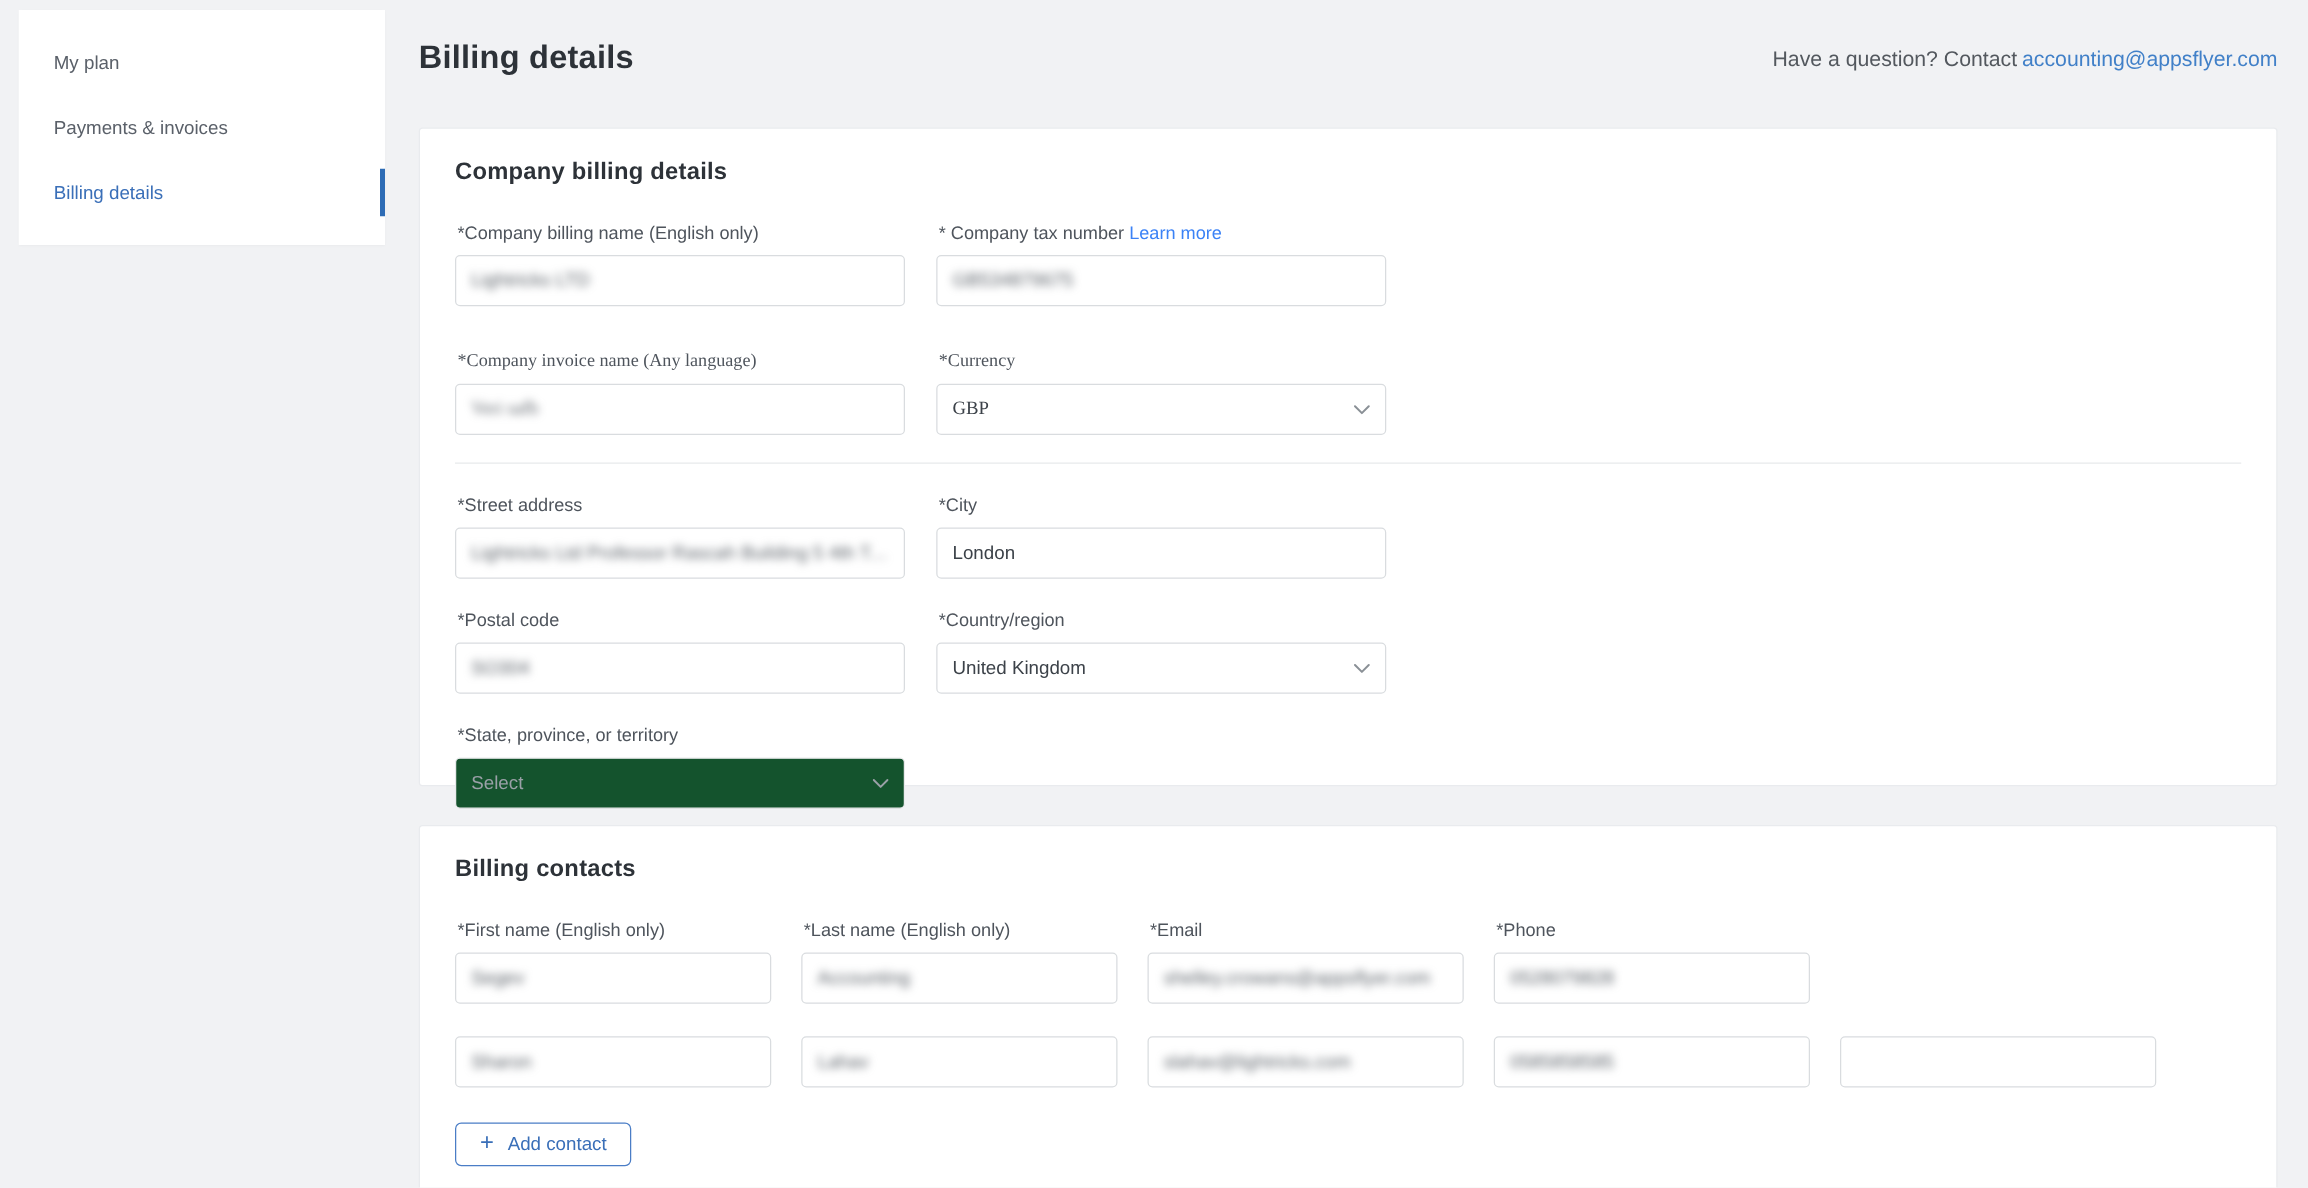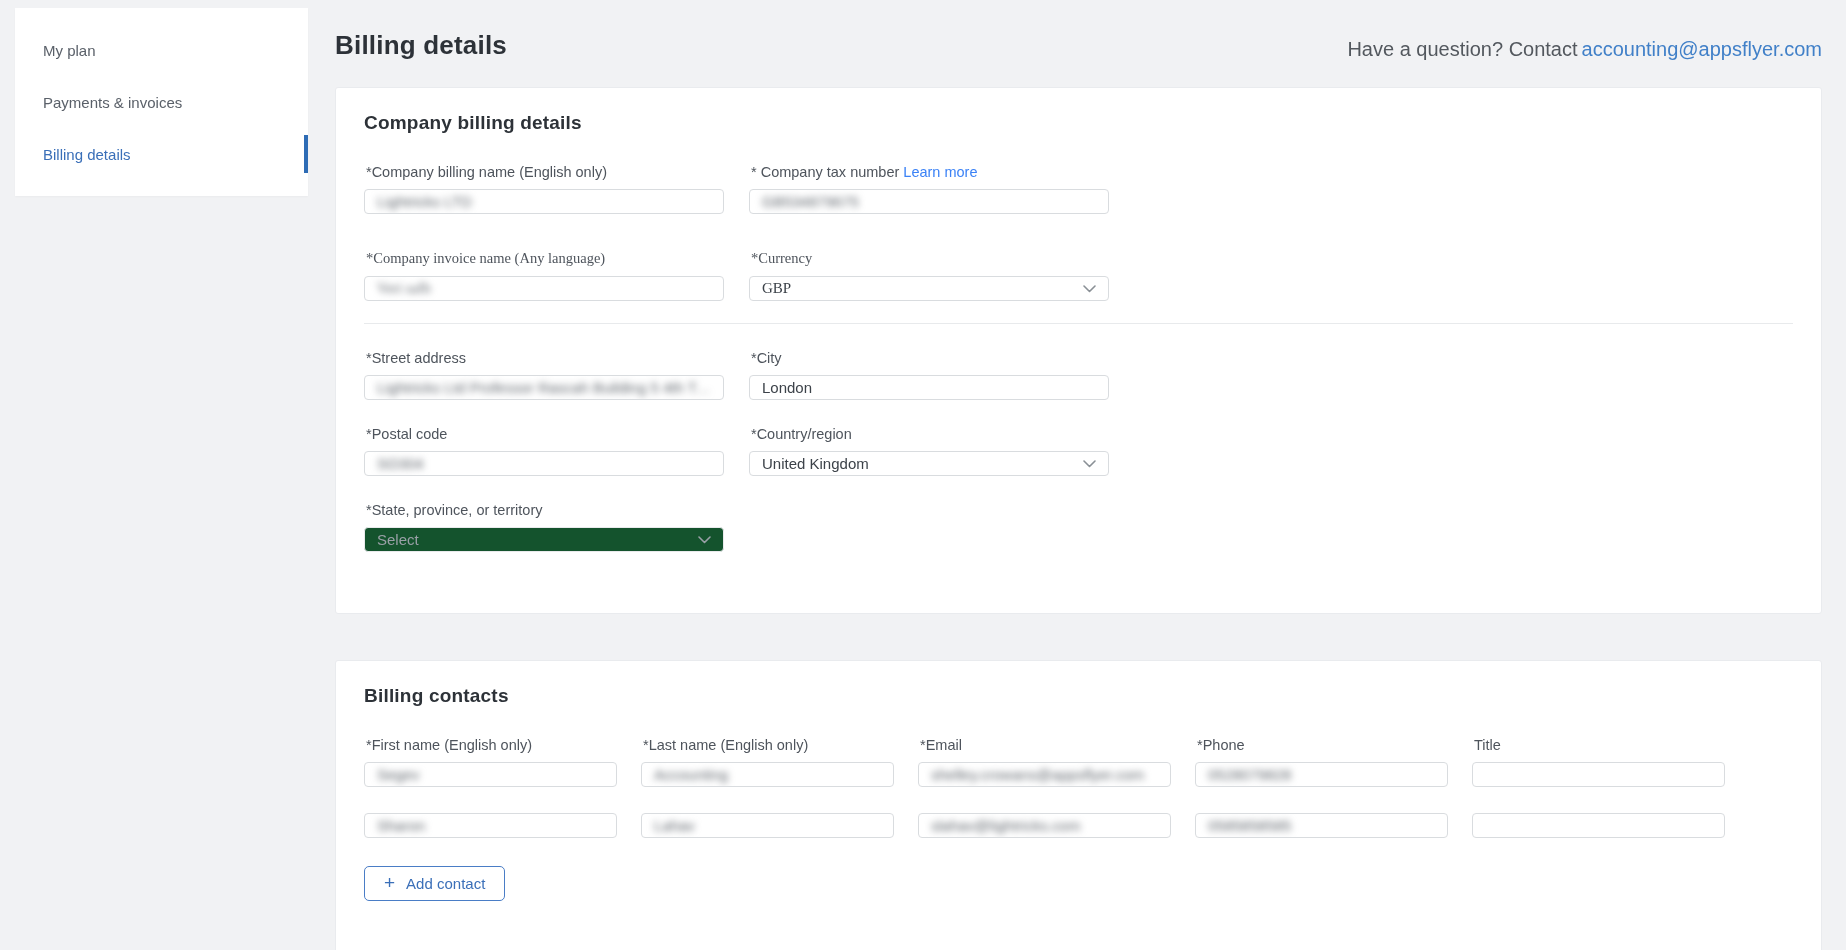--- a/index.html
+++ b/index.html
@@ -29,42 +29,42 @@
   .side-item.active { color: #3a6fb8; font-weight: 500; }
   .active-bar {
     position: absolute; right: 0; top: 7px;
     width: 4px; height: 38px; background: #2e6cb5;
   }
 
   
   .main { position: absolute; left: 335px; top: 24px; width: 1487px; }
   .main-header { display: flex; justify-content: space-between; align-items: flex-start; }
   h1 { font-size: 26px; font-weight: 600; color: #2d3238; margin-top: 6px; letter-spacing: 0.2px; }
-  .help { font-size: 20px; color: #53585e; margin-top: 14px; }
+  .help { font-size: 17px; color: #53585e; margin-top: 14px; }
   .help a { color: #4180c8; text-decoration: none; margin-left: 4px; }
 
   .card {
     position: absolute; left: 0; width: 1487px;
     background: #ffffff;
     border: 1px solid #e9ebee; border-radius: 3px;
     padding: 24px 28px;
   }
-  .card-company { top: 63px; height: 527px; }
+  .card-company { top: 78px; height: 527px; }
   .card-contacts { top: 636px; height: 294px; }
   h2 { font-size: 19px; font-weight: 600; color: #2d3238; letter-spacing: 0.2px; }
 
   .row { display: flex; column-gap: 25px; }
   .fld { width: 360px; }
   .fld-sm { width: 253px; }
   .row-c { display: flex; column-gap: 24px; }
   .lbl { font-size: 14.5px; color: #4e545c; margin: 0 0 9px 2px; display: block; }
   .lbl a { color: #3b82f6; text-decoration: none; }
 
   .input {
-    height: 25px; width: 100%;
+    height: 41px; width: 100%;
     border: 1px solid #d9dcdf; border-radius: 4px;
     background: #fff;
     display: flex; align-items: center;
     padding: 0 12px;
     font-size: 15px; color: #3c4249;
     overflow: hidden;
   }
   .input .val { white-space: nowrap; overflow: hidden; text-overflow: ellipsis; }
   .select { justify-content: space-between; cursor: pointer; }
   .select .chev { flex: 0 0 auto; margin-left: 8px; }
@@ -220,26 +220,20 @@
         <div class="input">
             <span class="val blurred">shelley.crowans@appsflyer.com</span>
           </div>
       </div>
       <div class="fld-sm">
           <label class="lbl">*Phone</label>
         <div class="input">
             <span class="val blurred">0528079828</span>
           </div>
       </div>
-      <div class="fld-sm">
-          <label class="lbl">Title</label>
-        <div class="input">
-            <span class="val"></span>
-          </div>
-      </div>
     </div>
 
     <div class="row-c contacts-row2">
       <div class="fld-sm">
           <div class="input">
             <span class="val blurred">Sharon</span>
           </div>
         </div>
       <div class="fld-sm">
           <div class="input">

